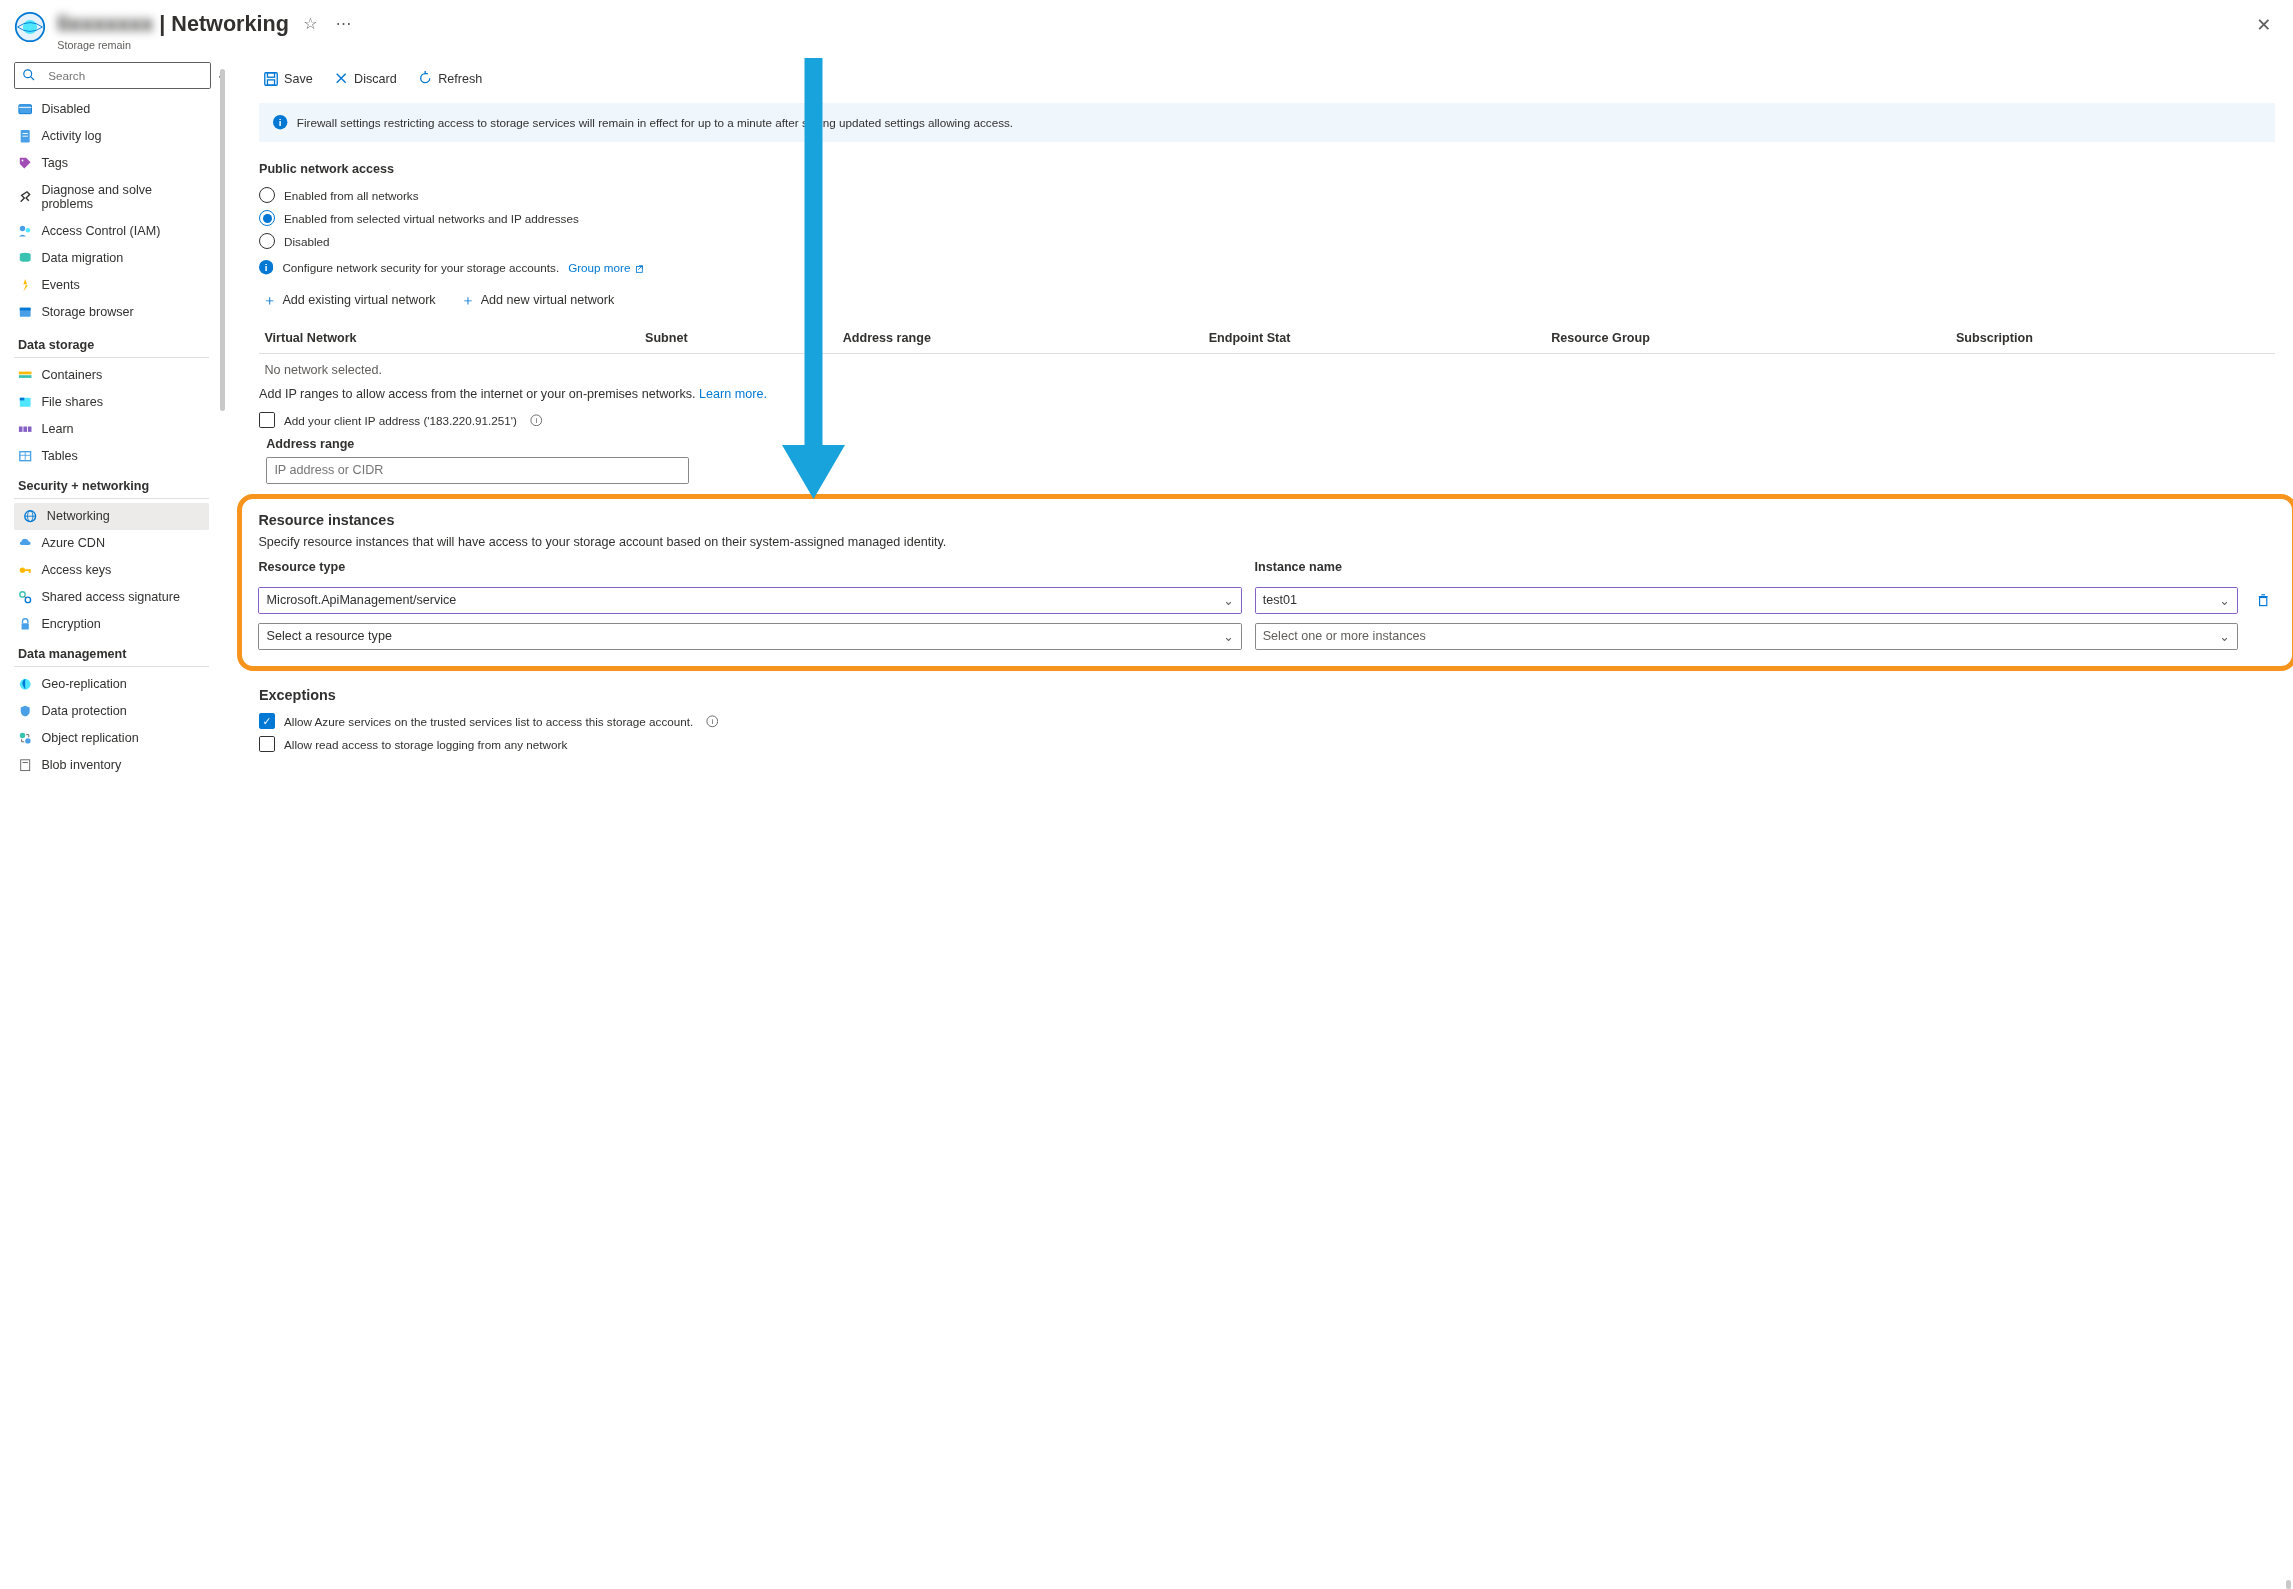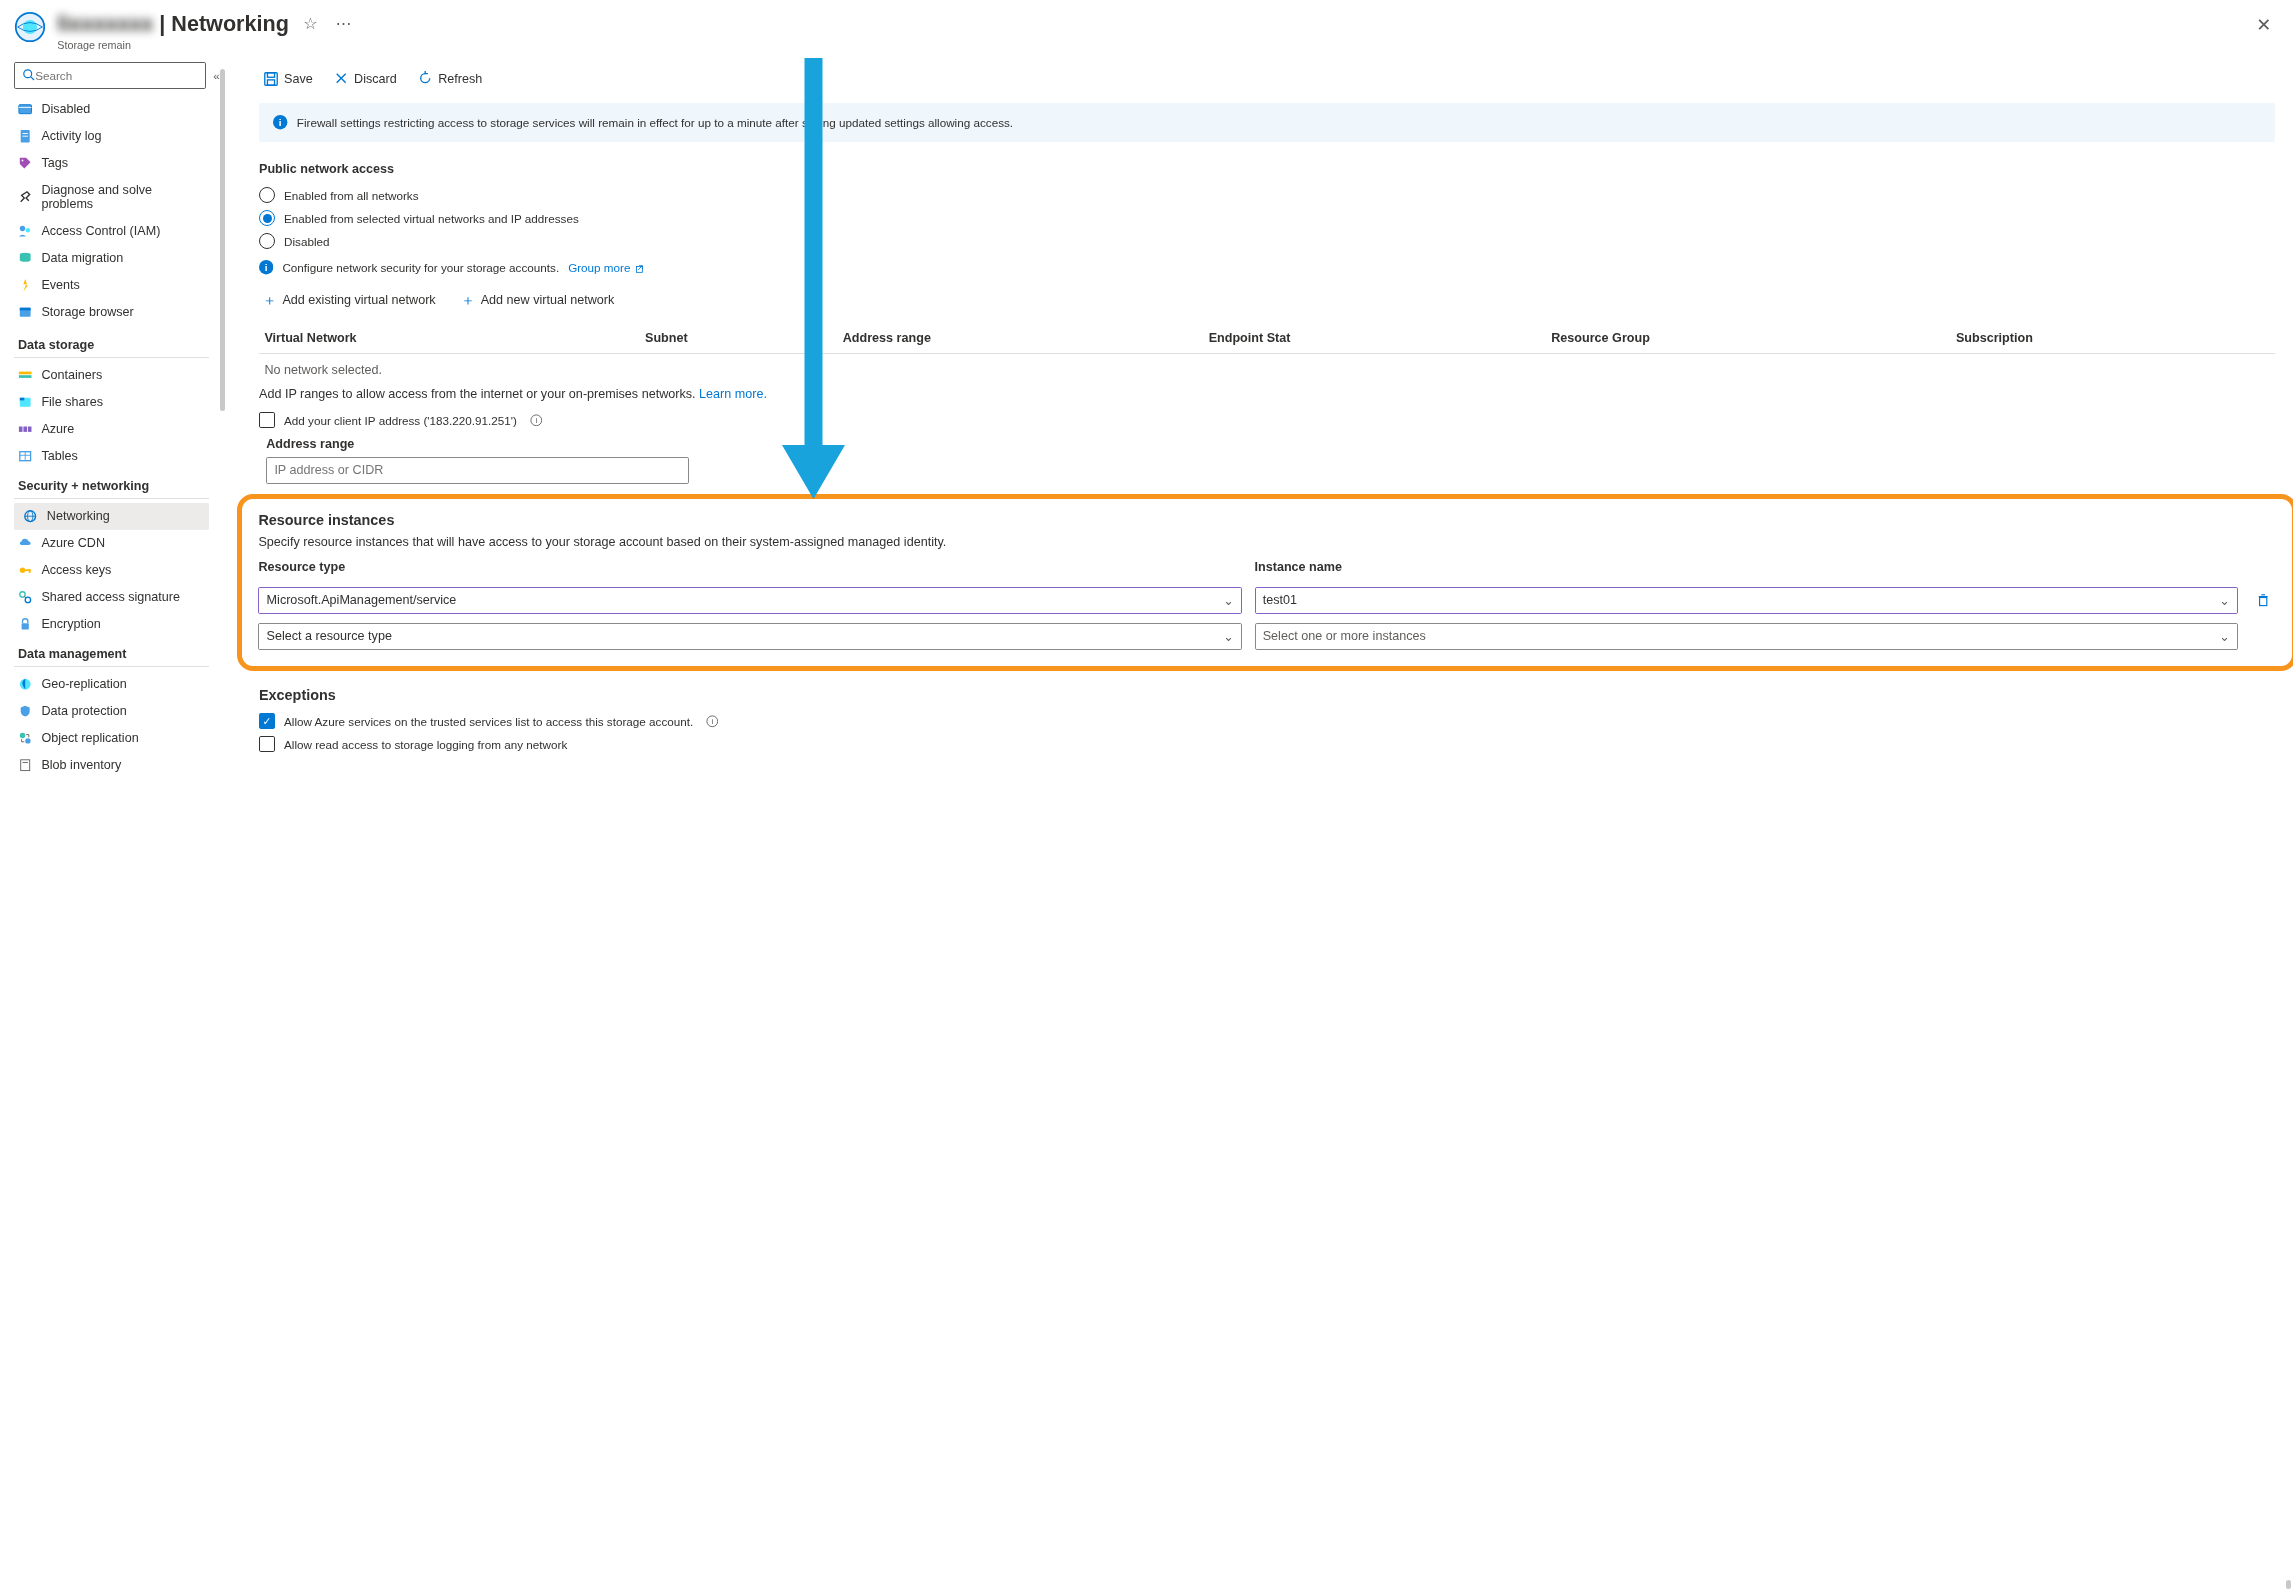--- a/index.html
+++ b/index.html
@@ -10,21 +10,21 @@
 .title-block { flex: 1; }
 .title-row { display: flex; align-items: center; gap: 10.8px; }
 .title-row h1 { font-size: 21.6px; font-weight: 600; color: #323130; }
 .blur { filter: blur(4.5px); }
 .subtitle { font-size: 10.8px; color: #605e5c; margin-top: 1.8px; }
 .icon-btn { background: none; border: none; padding: 3.6px; cursor: pointer; color: #605e5c; font-size: 16px; }
 .close-btn { margin-left: auto; font-size: 18px; }
 .body { display: flex; flex: 1; overflow: hidden; }
 .sidebar { width: 227px; flex-shrink: 0; padding: 3.6px 0 0 14.4px; overflow-y: auto; position: relative; }
 .search-wrap { display: flex; align-items: center; gap: 7.2px; padding-right: 7.2px; margin-bottom: 7.2px; }
-.search-box { flex: 1; border: 0.9px solid #605e5c; border-radius: 1.8px; height: 27px; display: flex; align-items: center; padding: 0 7.2px; gap: 0; }
+.search-box { flex: 1; border: 0.9px solid #605e5c; border-radius: 1.8px; height: 27px; display: flex; align-items: center; padding: 0 7.2px; gap: 13px; }
 .search-box input { border: none; outline: none; flex: 1; font-size: 11.7px; }
 .collapse-btn { background: none; border: none; cursor: pointer; color: #605e5c; font-size: 11.7px; }
 .nav-group { margin-bottom: 3.6px; }
 .nav-header { font-size: 12.6px; font-weight: 600; padding: 9px 7.2px 5.4px 3.6px; border-bottom: 0.9px solid #e1dfdd; margin-bottom: 3.6px; margin-right: 18px; }
 .nav-item { display: flex; align-items: center; gap: 9px; padding: 6.3px 7.2px 6.3px 3.6px; cursor: pointer; border-radius: 1.8px; margin-right: 18px; }
 .nav-item.active { background: #edebe9; padding-left: 9px; }
 .nav-icon { width: 14.4px; height: 14.4px; flex-shrink: 0; display: flex; align-items: center; justify-content: center; }
 .nav-label { font-size: 12.6px; color: #323130; }
 .scroll-track { position: absolute; right: 1.8px; top: 10.8px; width: 5.4px; height: 342px; background: #c8c8c8; border-radius: 2.7px; }
 .content { flex: 1; padding: 0 18px 18px 32px; overflow-y: auto; position: relative; }
@@ -196,21 +196,21 @@
             <span class="nav-label">File shares</span>
           </div>
           <div class="nav-item">
             <span class="nav-icon">
               <svg width="14.4" height="14.4" viewBox="0 0 16 16">
                 <rect x="1" y="5" width="4" height="6" fill="#8661c5"></rect>
                 <rect x="6" y="5" width="4" height="6" fill="#8661c5"></rect>
                 <rect x="11" y="5" width="4" height="6" fill="#8661c5"></rect>
               </svg>
             </span>
-            <span class="nav-label">Azure</span>
+            <span class="nav-label">Learn</span>
           </div>
           <div class="nav-item">
             <span class="nav-icon">
               <svg width="14.4" height="14.4" viewBox="0 0 16 16">
                 <rect x="2" y="3" width="12" height="10" fill="none" stroke="#4aa0e6" stroke-width="1.5"></rect>
                 <line x1="2" y1="7" x2="14" y2="7" stroke="#4aa0e6"></line>
                 <line x1="8" y1="3" x2="8" y2="13" stroke="#4aa0e6"></line>
               </svg>
             </span>
             <span class="nav-label">Tables</span>

